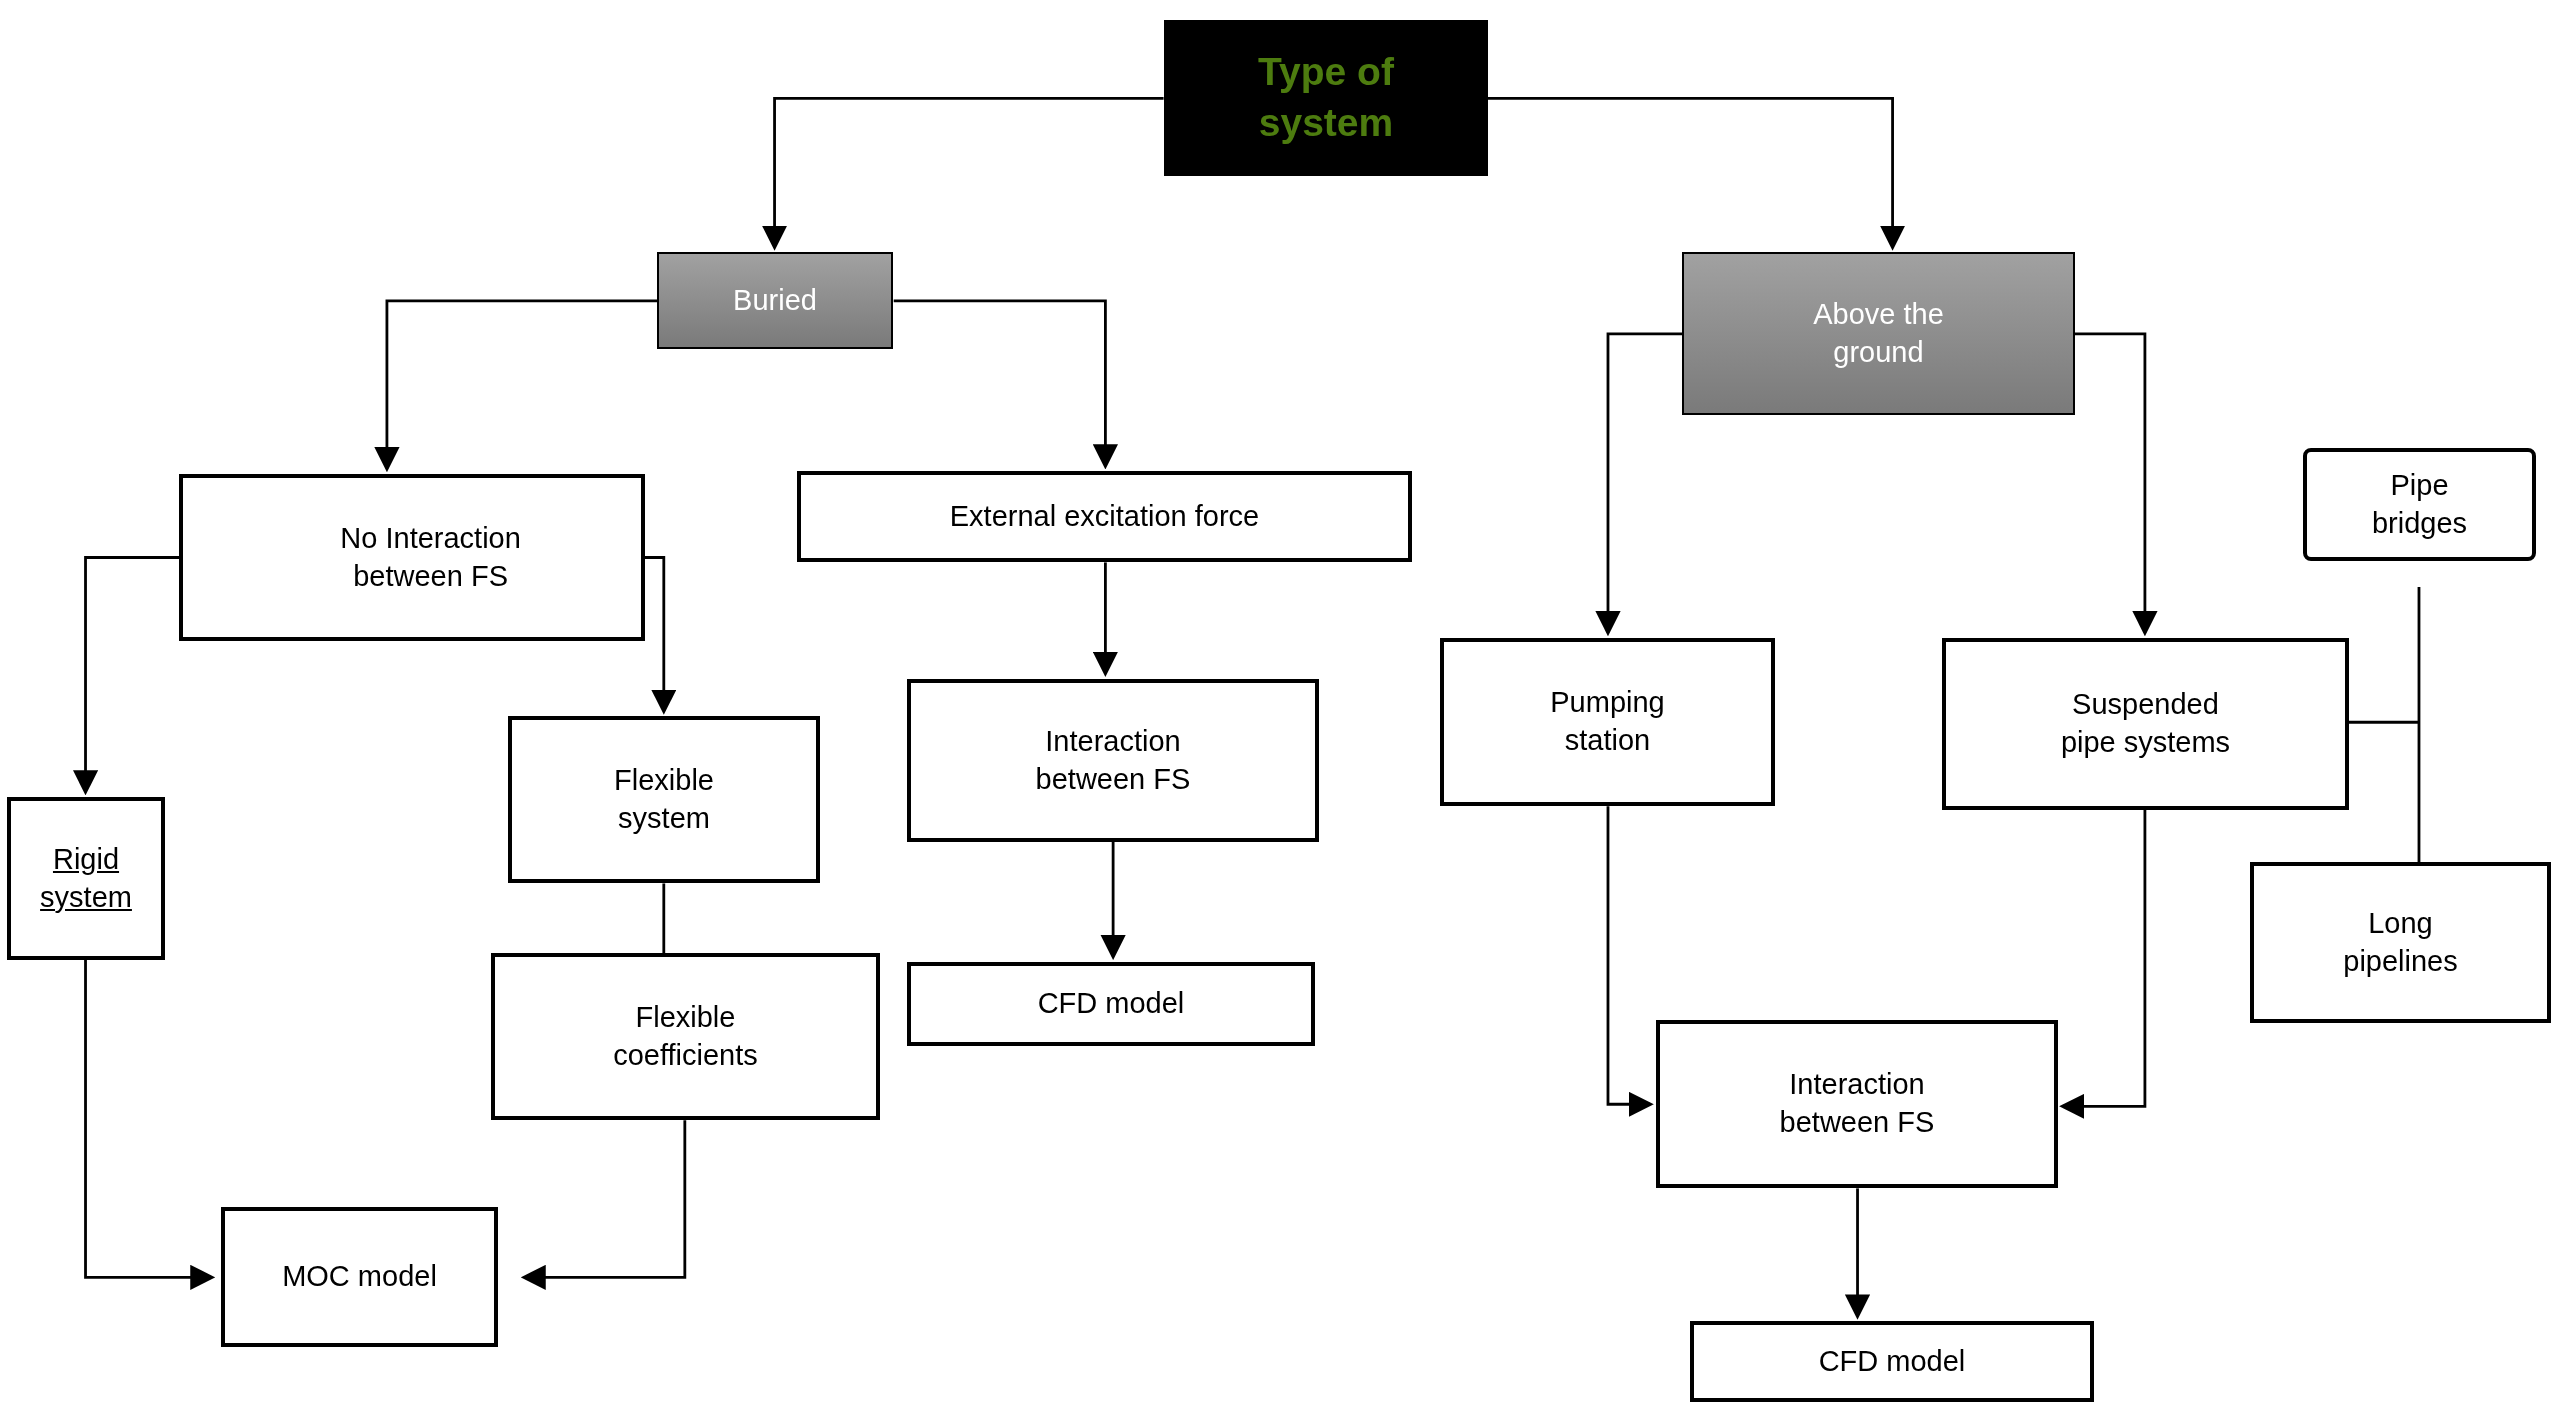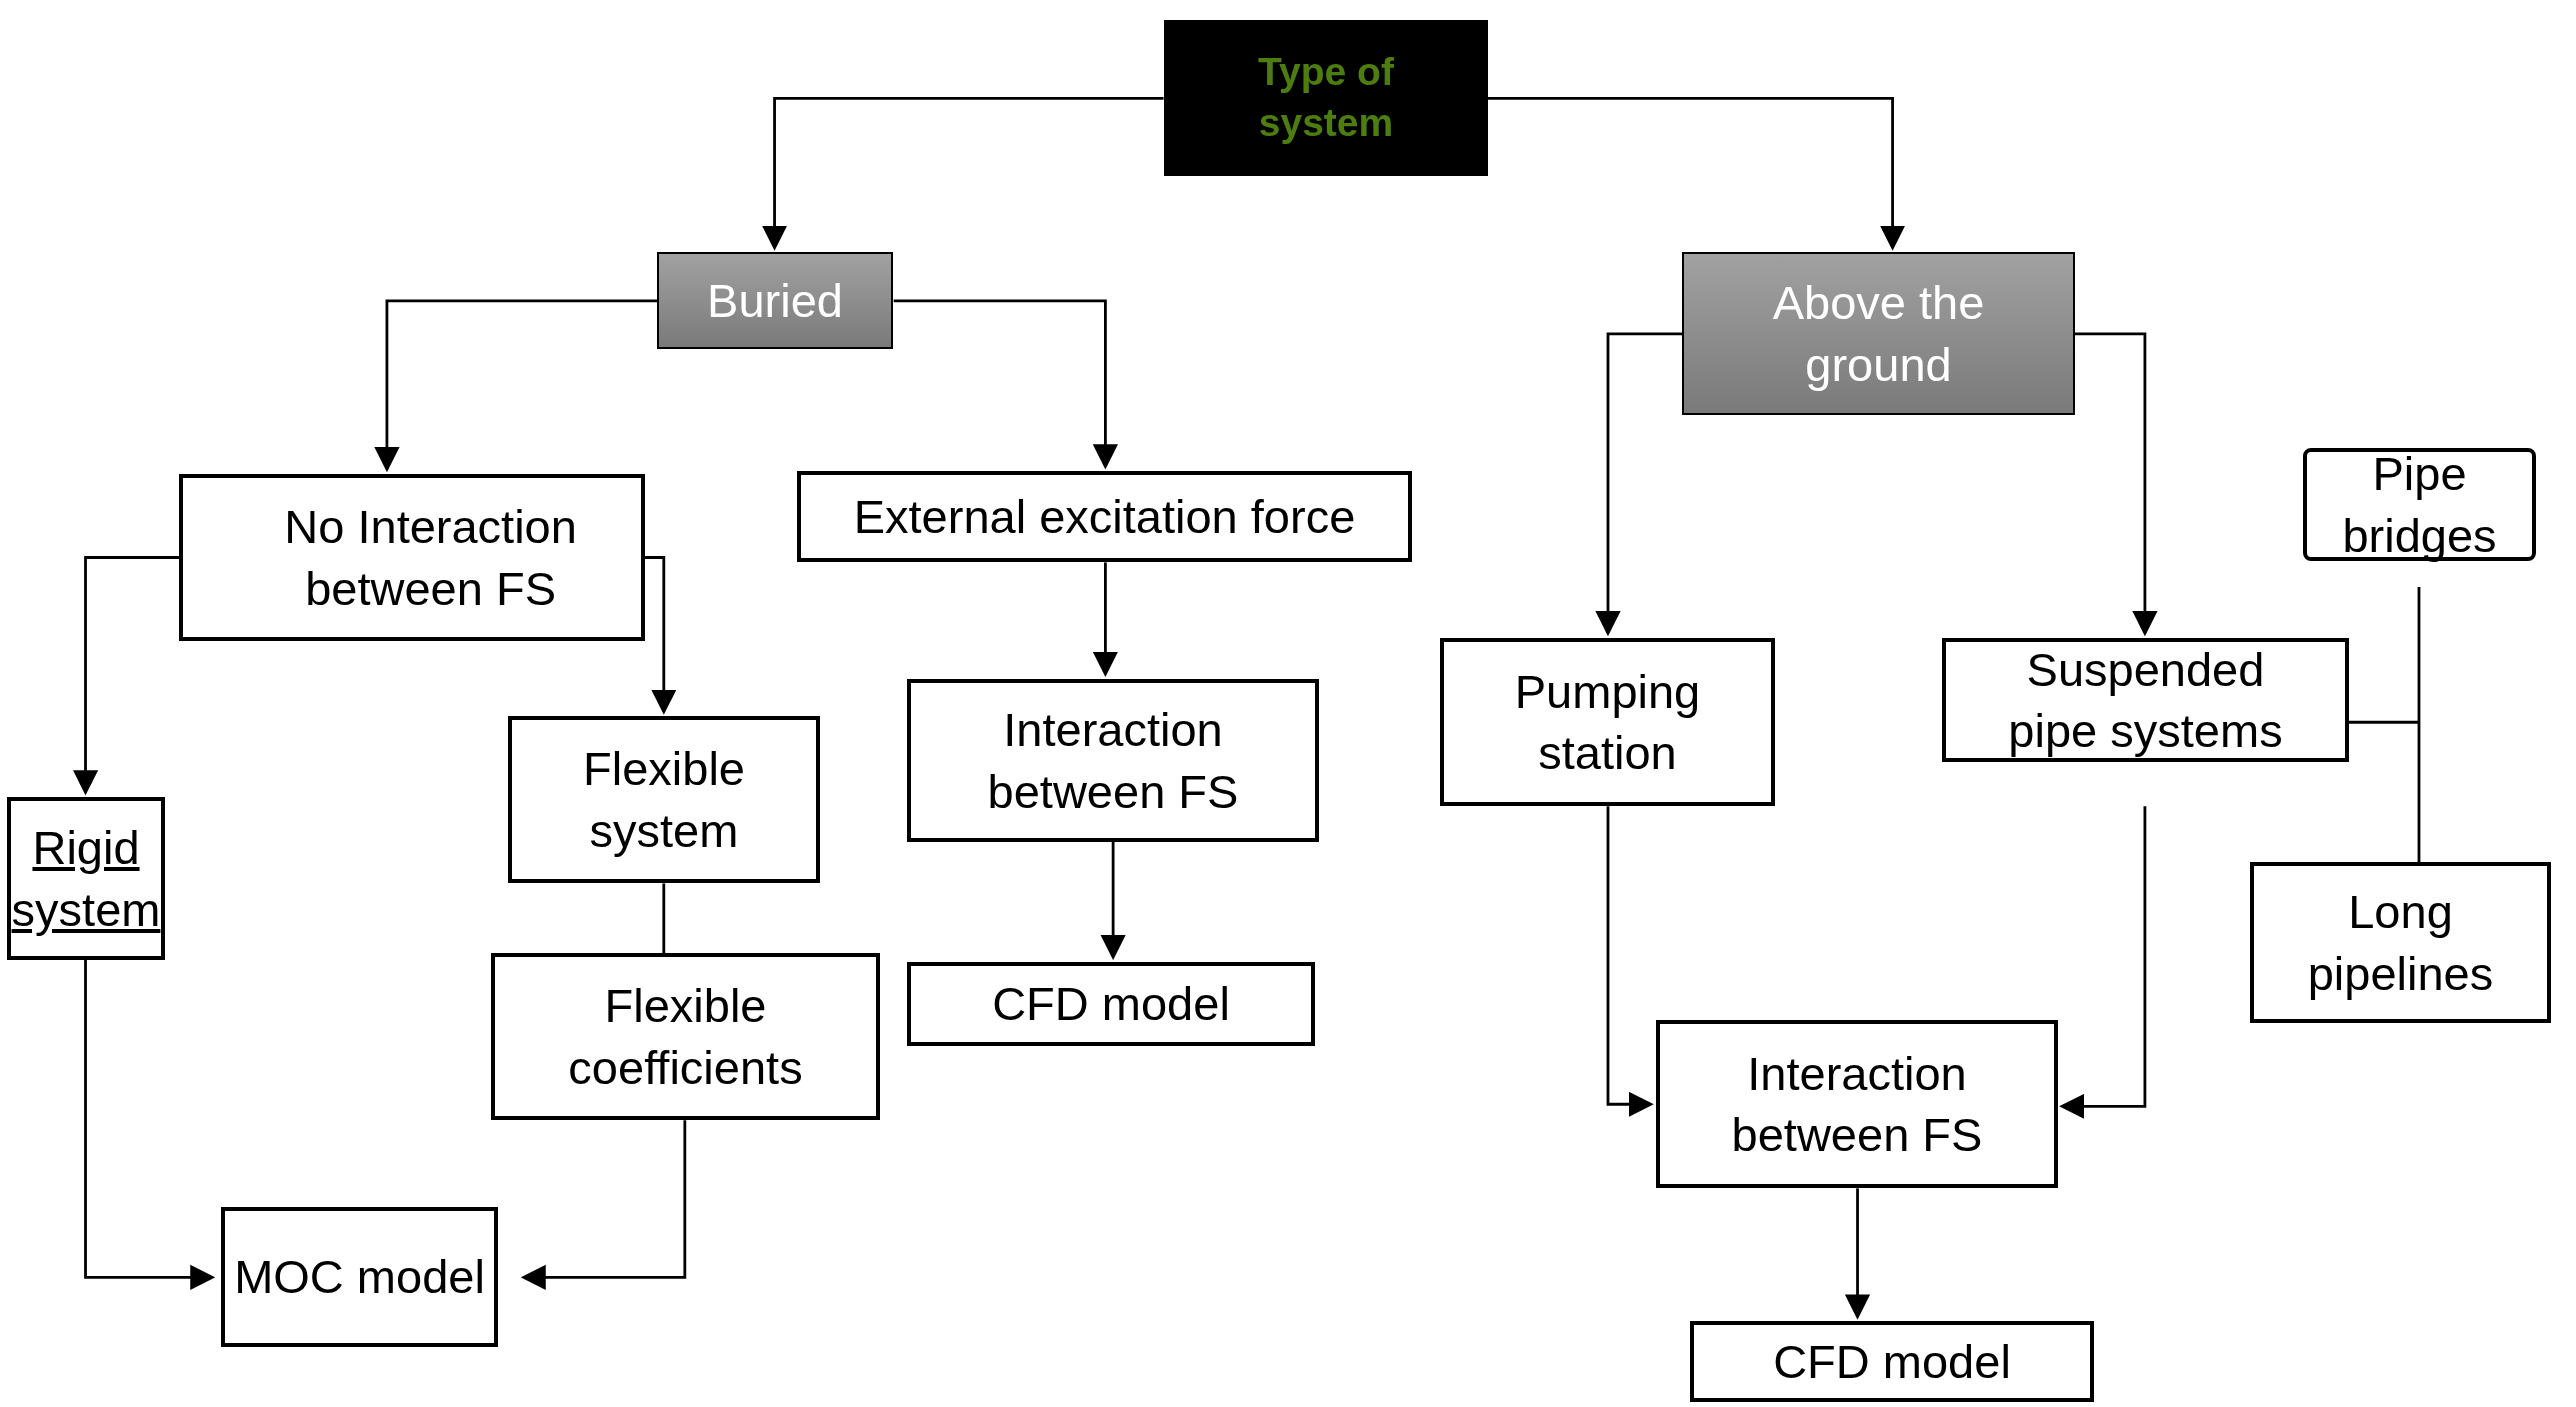--- a/index.html
+++ b/index.html
@@ -5,21 +5,21 @@
   html,body{margin:0;padding:0;background:#ffffff;}
   .canvas{
     position:relative;width:2576px;height:1408px;background:#ffffff;
     font-family:"Liberation Sans",sans-serif;overflow:hidden;
   }
   svg.wires{position:absolute;left:0;top:0;width:2576px;height:1408px;}
   .wires polyline,.wires line{fill:none;stroke:#000000;stroke-width:4;}
   .node{
     position:absolute;display:flex;align-items:center;justify-content:center;
     text-align:center;box-sizing:border-box;white-space:pre-line;
-    font-size:47px;line-height:1.3;color:#000000;background:#ffffff;
+    font-size:29px;line-height:1.3;color:#000000;background:#ffffff;
     border:4.2px solid #000000;padding:2.8px;
   }
   .node.black{
     background:#000000;color:#4d7c0f;border:none;
     font-weight:bold;font-size:39px;
   }
   .node.gray{
     background:linear-gradient(180deg,#a1a1a1 0%,#7a7a7a 100%);
     color:#ffffff;border:2.8px solid #000000;
   }
@@ -92,21 +92,21 @@
 system</div>
 
   <div class="node" style="left:491px;top:953px;width:389px;height:167px;">Flexible
 coefficients</div>
 
   <div class="node" style="left:221px;top:1207px;width:277px;height:140px;">MOC model</div>
 
   <div class="node" style="left:1440px;top:638px;width:335px;height:168px;">Pumping
 station</div>
 
-  <div class="node" style="left:1942px;top:638px;width:407px;height:124px;">Suspended
+  <div class="node" style="left:1942px;top:638px;width:407px;height:172px;">Suspended
 pipe systems</div>
 
   <div class="node" style="left:2303px;top:448px;width:233px;height:113px;border-radius:8px;">Pipe
 bridges</div>
 
   <div class="node" style="left:2250px;top:862px;width:301px;height:161px;">Long
 pipelines</div>
 
   <div class="node" style="left:907px;top:679px;width:412px;height:163px;">Interaction
 between FS</div>

